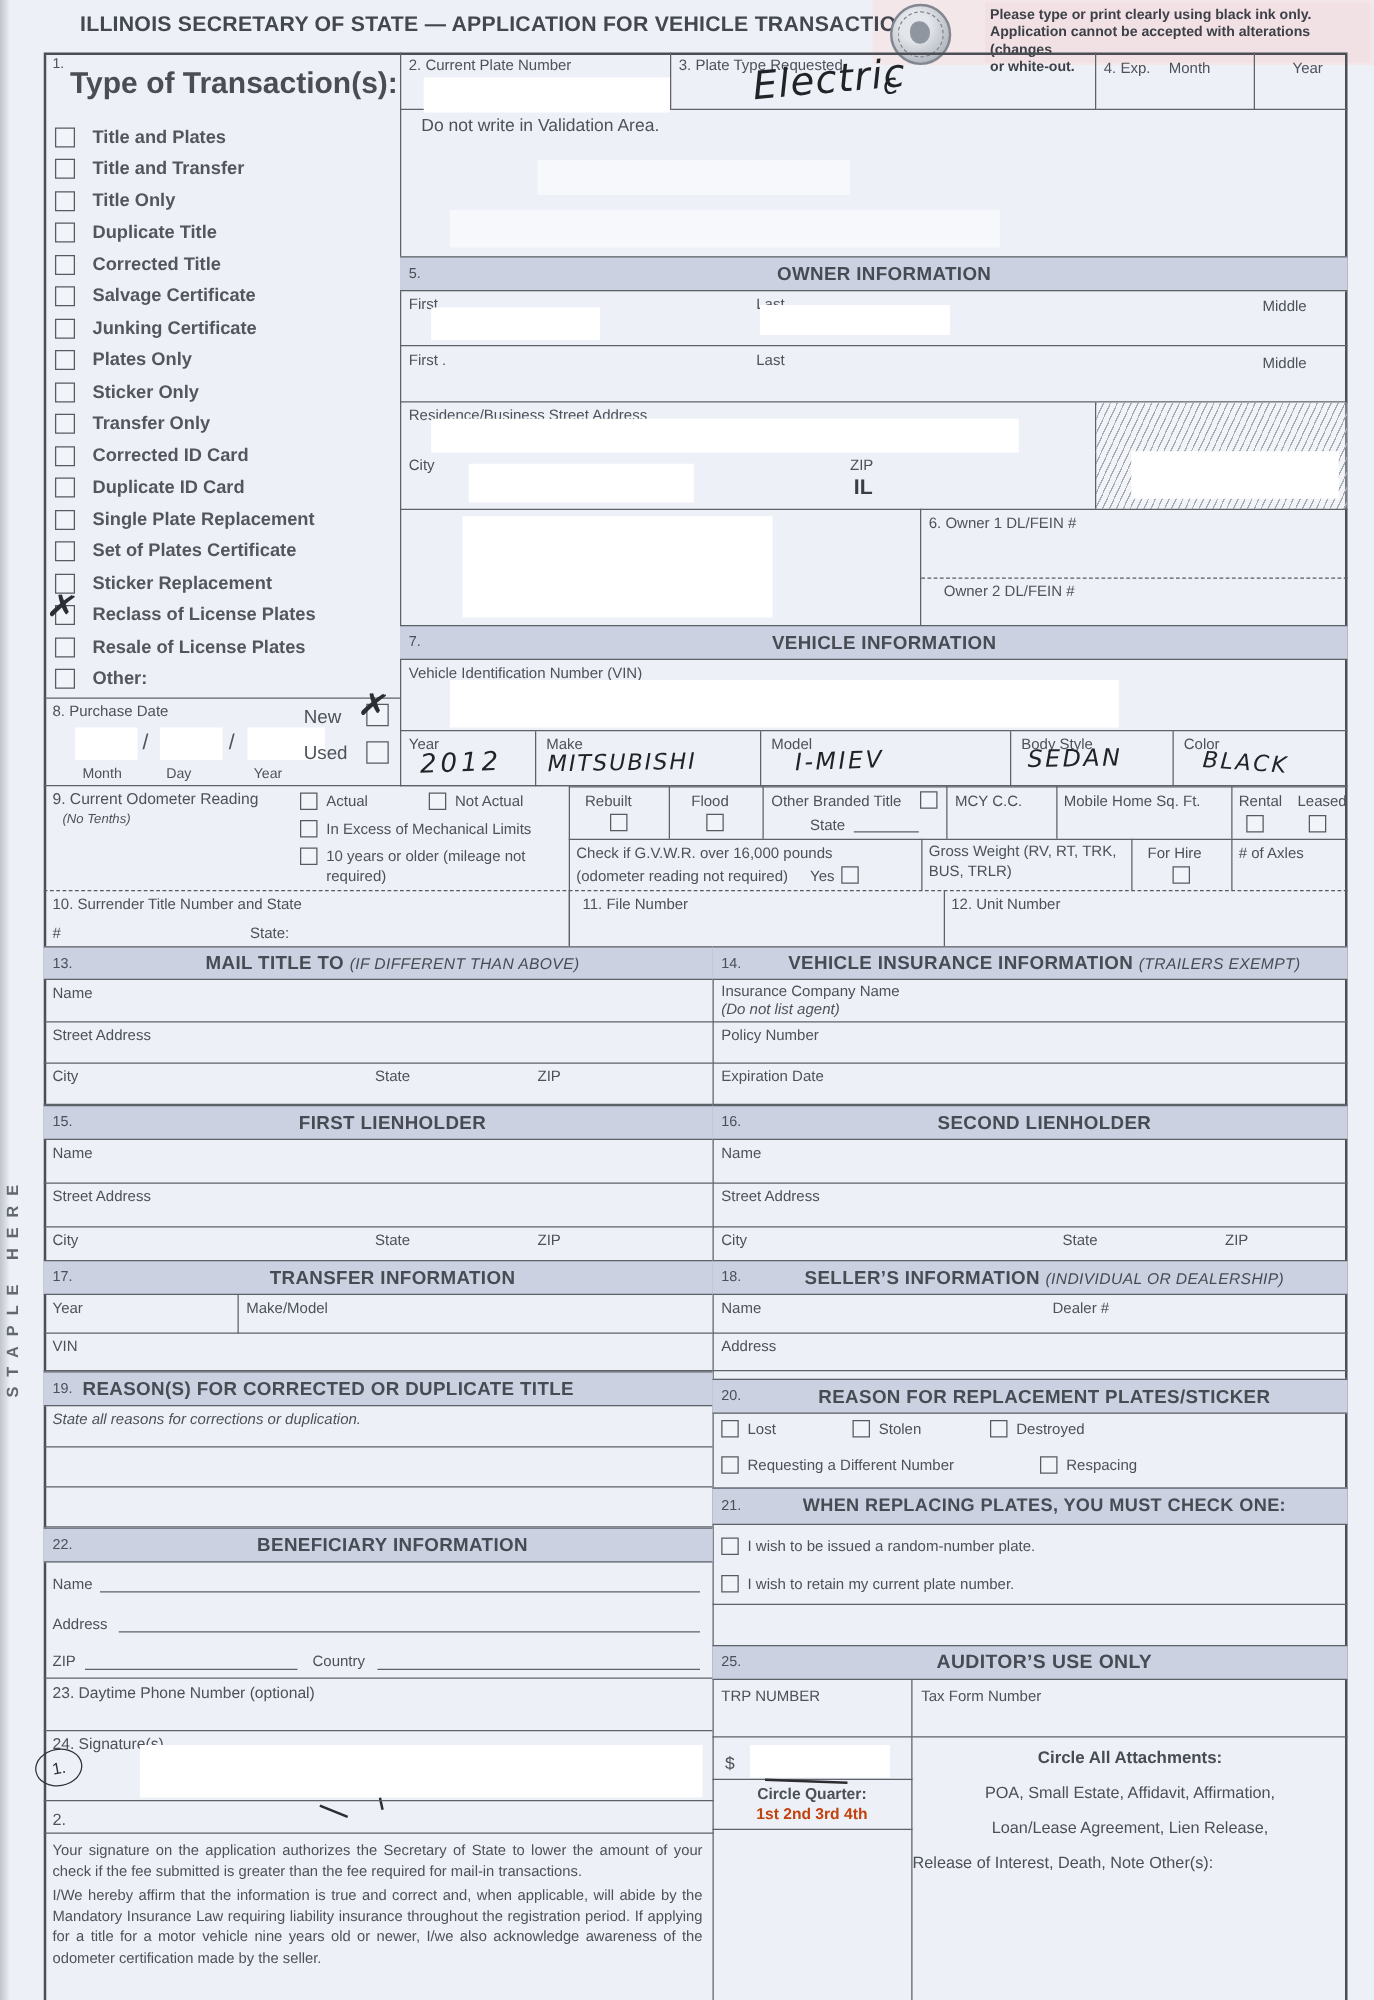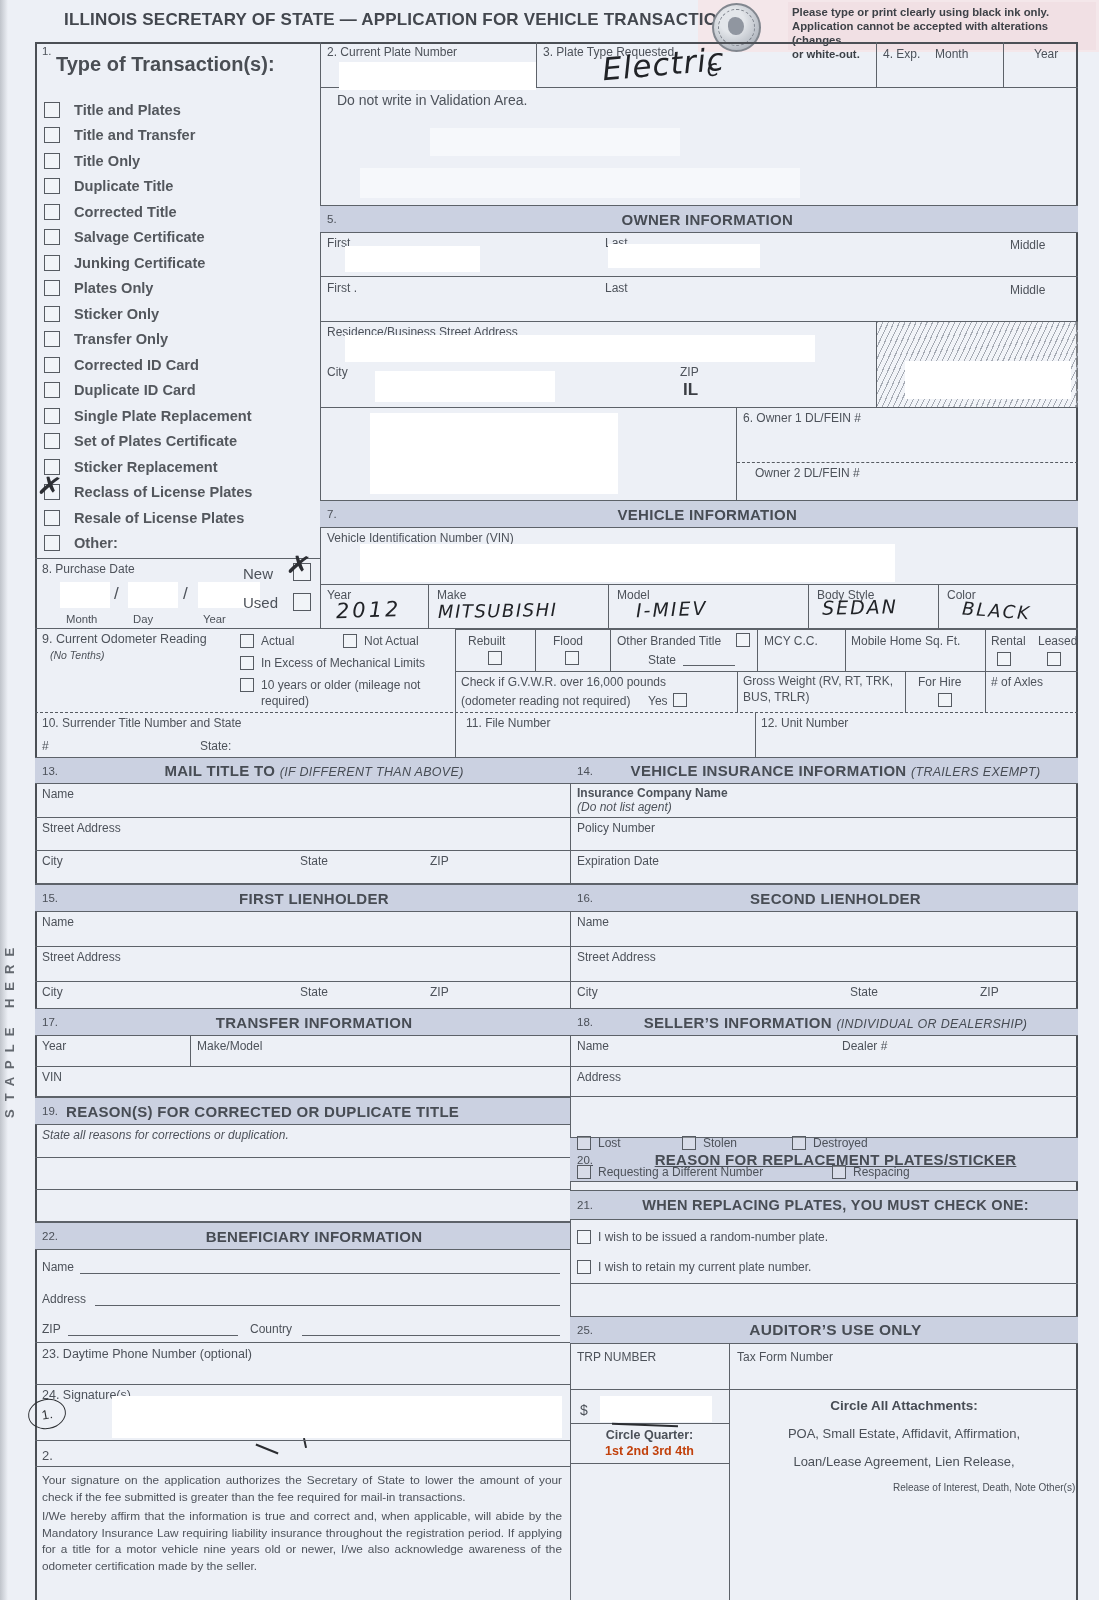--- a/index.html
+++ b/index.html
@@ -57,21 +57,21 @@
   <div class="notice">
     <span>Please type or print clearly using black ink only.</span><br>
     <span>Application cannot be accepted with alterations (changes</span><br>
     <span>or white-out.</span>
   </div>
   <div class="staple">STAPLE HERE</div>
 
   <div class="c" style="left:35px;top:42px;width:1043px;height:1560px;border:2px solid #4b4f55;"></div>
 
   <div class="lbl sm" style="left:42px;top:45px;">1.</div>
-  <div class="lbl" style="left:56px;top:53px;font-weight:bold;font-size:20px;color:#4a4e54;">Type of Transaction(s):</div>
+  <div class="lbl" style="left:56px;top:53px;font-weight:bold;font-size:24px;color:#4a4e54;">Type of Transaction(s):</div>
   <div class="vl" style="left:320px;top:42px;height:587px;"></div>
 
   <div class="c" style="left:44px;top:97px;width:270px;height:459px;display:flex;flex-direction:column;justify-content:space-between;">
     <div class="txrow">
         <span class="chk">
           <span class="penx"></span>
         </span>
         <span class="txlbl">Title and Plates</span>
       </div>
     <div class="txrow">
@@ -351,21 +351,21 @@
   </div>
   <div class="c bb" style="left:35px;top:818px;width:535px;height:33px;">
     <span class="lbl" style="left:7px;top:3px;">Street Address</span>
   </div>
   <div class="c bb" style="left:35px;top:851px;width:535px;height:33px;">
     <span class="lbl" style="left:7px;top:3px;">City</span>
     <span class="lbl" style="left:265px;top:3px;">State</span>
     <span class="lbl" style="left:395px;top:3px;">ZIP</span>
   </div>
   <div class="c bb" style="left:570px;top:784px;width:508px;height:34px;">
-    <span class="lbl" style="left:7px;top:2px;font-weight:bold;">Insurance Company Name</span>
+    <span class="lbl" style="left:7px;top:2px;">Insurance Company Name</span>
     <span class="lbl" style="left:7px;top:16px;font-style:italic;">(Do not list agent)</span>
   </div>
   <div class="c bb" style="left:570px;top:818px;width:508px;height:33px;">
     <span class="lbl" style="left:7px;top:3px;">Policy Number</span>
   </div>
   <div class="c bb" style="left:570px;top:851px;width:508px;height:33px;">
     <span class="lbl" style="left:7px;top:3px;">Expiration Date</span>
   </div>
 
   <div class="c bar" style="left:35px;top:884px;width:535px;height:28px;">
@@ -420,21 +420,21 @@
     <span class="lbl" style="left:272px;top:3px;">Dealer #</span>
   </div>
   <div class="c bb" style="left:570px;top:1067px;width:508px;height:30px;">
     <span class="lbl" style="left:7px;top:3px;">Address</span>
   </div>
 
   <div class="c bar" style="left:35px;top:1097px;width:535px;height:28px;">
     <span class="num">19.</span>
     <span class="t" style="text-align:left;margin-left:8px;">REASON(S) FOR CORRECTED OR DUPLICATE TITLE</span>
   </div>
-  <div class="c bar" style="left:570px;top:1137px;width:508px;height:45px;text-decoration:underline;">
+  <div class="c bar" style="left:570px;top:1103px;width:508px;height:28px;">
     <span class="num">20.</span>
     <span class="t">REASON FOR REPLACEMENT PLATES/STICKER</span>
   </div>
   <div class="c bb" style="left:35px;top:1125px;width:535px;height:33px;">
     <span class="lbl" style="left:7px;top:3px;font-style:italic;">State all reasons for corrections or duplication.</span>
   </div>
   <div class="c bb" style="left:35px;top:1158px;width:535px;height:32px;"></div>
   <div class="c bb" style="left:35px;top:1190px;width:535px;height:32px;"></div>
 
   <span class="chk s" style="position:absolute;left:577px;top:1136px;"></span>
@@ -508,15 +508,15 @@
   <div class="stroke" style="left:612px;top:1424px;width:66px;transform:rotate(2deg);"></div>
   <div class="c br bb" style="left:570px;top:1424px;width:160px;height:40px;">
     <div style="text-align:center;font-weight:bold;font-size:12.5px;color:#4b5058;margin-top:4px;">Circle Quarter:</div>
     <div style="text-align:center;font-weight:bold;font-size:12.5px;color:#c2410c;margin-top:2px;">1st   2nd   3rd   4th</div>
   </div>
   <div class="c br" style="left:570px;top:1464px;width:160px;height:136px;"></div>
   <div class="c" style="left:730px;top:1390px;width:348px;height:210px;">
     <div style="text-align:center;font-weight:bold;font-size:13.5px;color:#474c54;margin-top:8px;">Circle All Attachments:</div>
     <div style="text-align:center;font-size:13px;margin-top:13px;">POA, Small Estate, Affidavit, Affirmation,</div>
     <div style="text-align:center;font-size:13px;margin-top:13px;">Loan/Lease Agreement, Lien Release,</div>
-    <div style="text-align:right;font-size:10px;margin-top:13px;">Release of Interest, Death, Note Other(s):</div>
+    <div style="text-align:left;font-size:13px;margin-top:13px;">Release of Interest, Death, Note Other(s):</div>
   </div>
 </div>
 
 </body></html>

